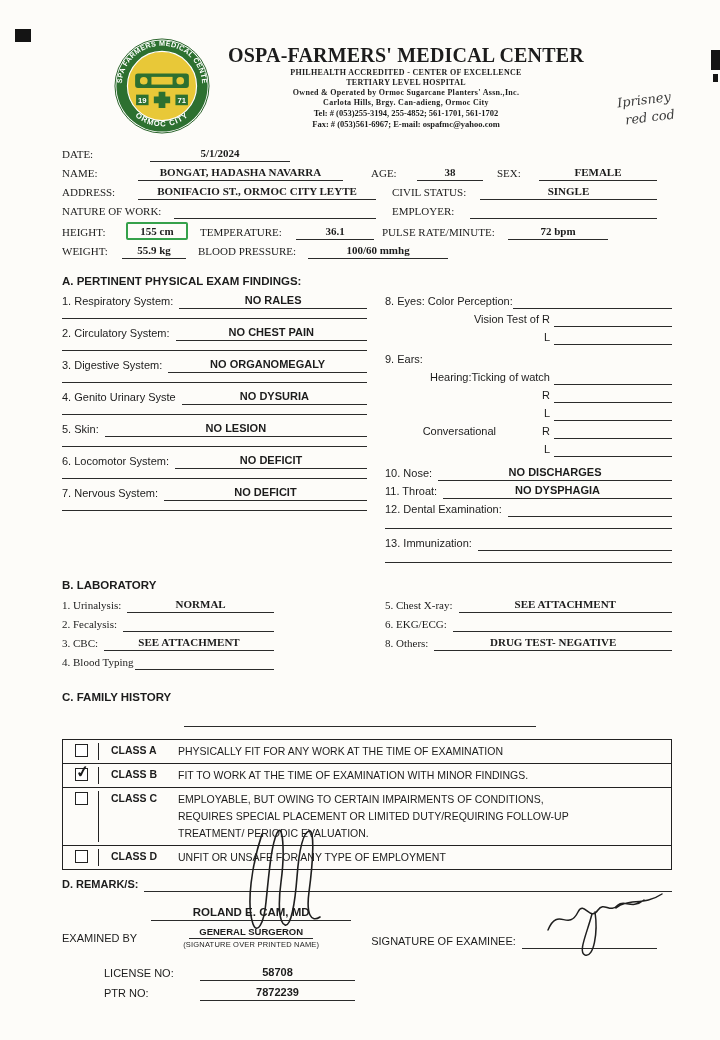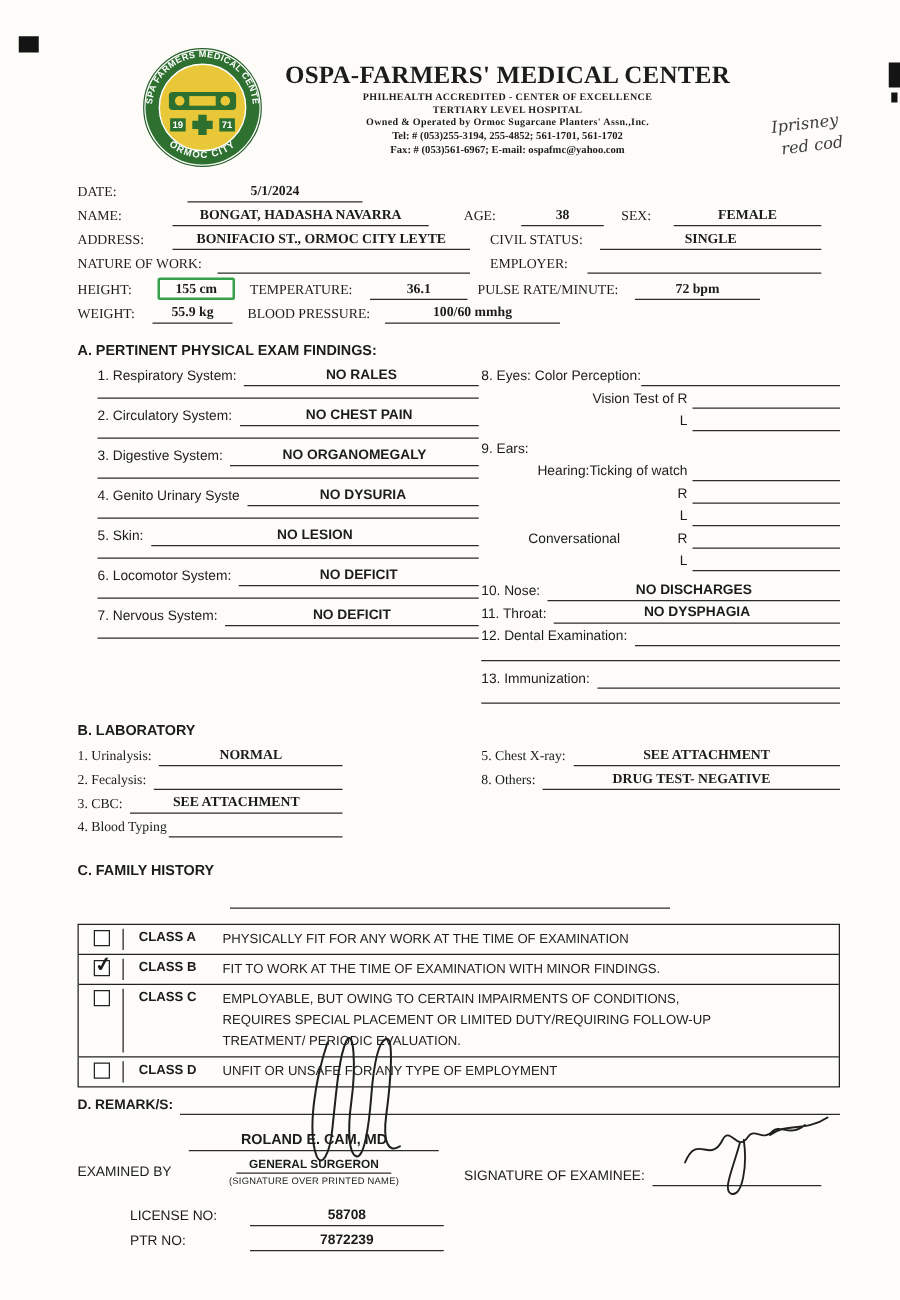--- a/index.html
+++ b/index.html
@@ -30,21 +30,21 @@
           line-height:15px; height:16px; overflow:hidden; white-space:nowrap; }
   .grow { flex:1; }
   .ir { margin-bottom:3px;font-family:Liberation Serif, serif; }
   .info-block { margin-top:12px; }
 
   .hl-green { border:2px solid #35a14b; border-radius:2px; margin-left:4px; padding:0 4px; height:18px;
               line-height:14px; font-weight:bold; font-size:11px; text-align:center; }
 
   .sec-title { font-weight:bold; font-size:11.5px; }
   .cols { display:flex; justify-content:space-between; }
-  .col-a-l { width:305px;margin-left:16px; } .col-a-r { width:287px; }
+  .col-a-l { width:305px; } .col-a-r { width:287px; }
   .col-b-l { width:212px; } .col-b-r { width:287px; }
 
   .pe-item { margin-bottom:6px; }
   .pe-item .lbl { margin-right:6px; }
   .uline { height:10px; border-bottom:1.2px solid #2b2b2b; }
 
   .rrow { margin-bottom:2px; }
   .wR { width:118px; }
   .rl { margin-left:4px; margin-right:4px; }
   .mt6 { margin-top:6px; } .mt8 { margin-top:8px; }
@@ -132,20 +132,21 @@
           <text x="29.5" y="67.5" font-size="8" fill="#ffffff" text-anchor="middle" font-weight="bold">19</text>
           <rect x="64" y="59" width="13" height="11" fill="#2d7030"></rect>
           <text x="70.5" y="67.5" font-size="8" fill="#ffffff" text-anchor="middle" font-weight="bold">71</text>
         </svg>
       </div>
       <div class="header-text">
         <div class="hosp-name">OSPA-FARMERS' MEDICAL CENTER</div>
         <div class="ht-sub">PHILHEALTH ACCREDITED - CENTER OF EXCELLENCE</div>
         <div class="ht-sub">TERTIARY LEVEL HOSPITAL</div>
         <div class="ht-sub">Owned &amp; Operated by Ormoc Sugarcane Planters' Assn.,Inc.</div>
+        <div class="ht-sub">Carlota Hills, Brgy. Can-adieng, Ormoc City</div>
         <div class="ht-sub2">Tel: # (053)255-3194, 255-4852; 561-1701, 561-1702</div>
         <div class="ht-sub2">Fax: # (053)561-6967; E-mail: ospafmc@yahoo.com</div>
       </div>
     </div>
 
 
     <div class="info-block">
       <div class="row ir">
         <span class="lbl" style="width:88px">DATE:</span>
         <span class="fill" style="width:140px">5/1/2024</span>
@@ -323,20 +324,24 @@
           </div>
         <div class="row ir">
             <span class="lbl" style="margin-right:2px">4. Blood Typing</span>
             <span class="fill grow"></span>
           </div>
       </div>
       <div class="col-b-r">
         <div class="row ir">
             <span class="lbl" style="margin-right:6px">5. Chest X-ray:</span>
             <span class="fill grow">SEE ATTACHMENT</span>
+          </div>
+        <div class="row ir">
+            <span class="lbl" style="margin-right:6px">6. EKG/ECG:</span>
+            <span class="fill grow"></span>
           </div>
         <div class="row ir">
             <span class="lbl" style="margin-right:6px">8. Others:</span>
             <span class="fill grow">DRUG TEST- NEGATIVE</span>
           </div>
       </div>
     </div>
 
     <div class="sec-title" style="margin-top:18px">C. FAMILY HISTORY</div>
     <div class="fam-line"></div>

